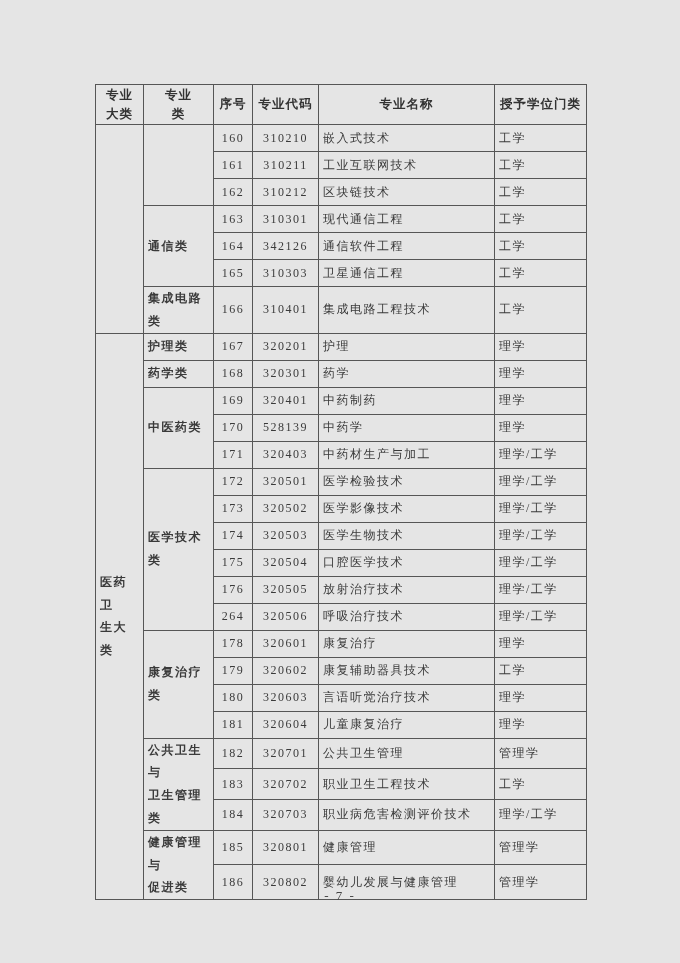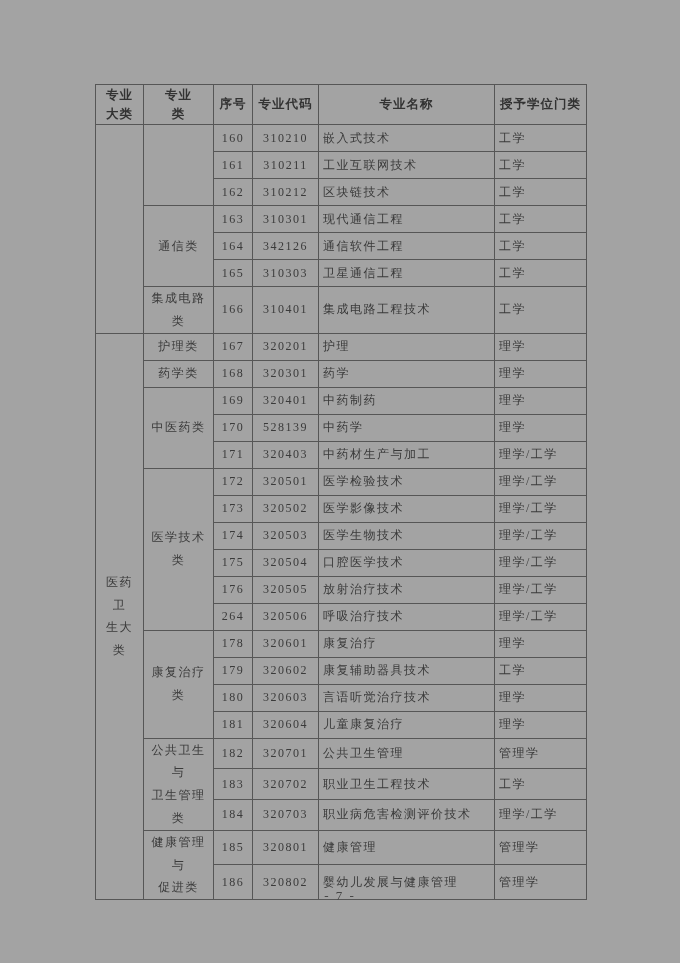--- a/index.html
+++ b/index.html
@@ -1,20 +1,20 @@
 <!DOCTYPE html>
 <html><head>
 <meta charset="utf-8">
 <style>
   html, body { margin: 0; padding: 0; }
   .page {
     position: relative;
     width: 680px;
     height: 963px;
-    background: #a3a3a3;
+    background: #e5e5e5;
     font-family: "Liberation Serif", "DejaVu Serif", serif;
     color: #3a3a3a;
     overflow: hidden;
   }
   table.major-table {
     position: absolute;
     left: 95px;
     top: 84px;
     width: 491px;
     border-collapse: collapse;
@@ -36,23 +36,24 @@
     white-space: pre-line;
     line-height: 1.45;
     color: #333333;
   }
   .major-table td {
     font-size: 12px;
     vertical-align: middle;
     letter-spacing: 1.5px;
   }
   .group-cell, .class-cell {
-    text-align: center;
+    text-align: left;
     white-space: pre-line;
     line-height: 1.9;
+    font-weight: bold;
   }
   .num-cell {
     text-align: center;
     letter-spacing: 0.5px;
     font-size: 12.5px;
   }
   .name-cell { text-align: left; padding-left: 5px; }
   .degree-cell { text-align: left; padding-left: 7px; margin-left: 46px; }
   .page-number {
     position: absolute;

